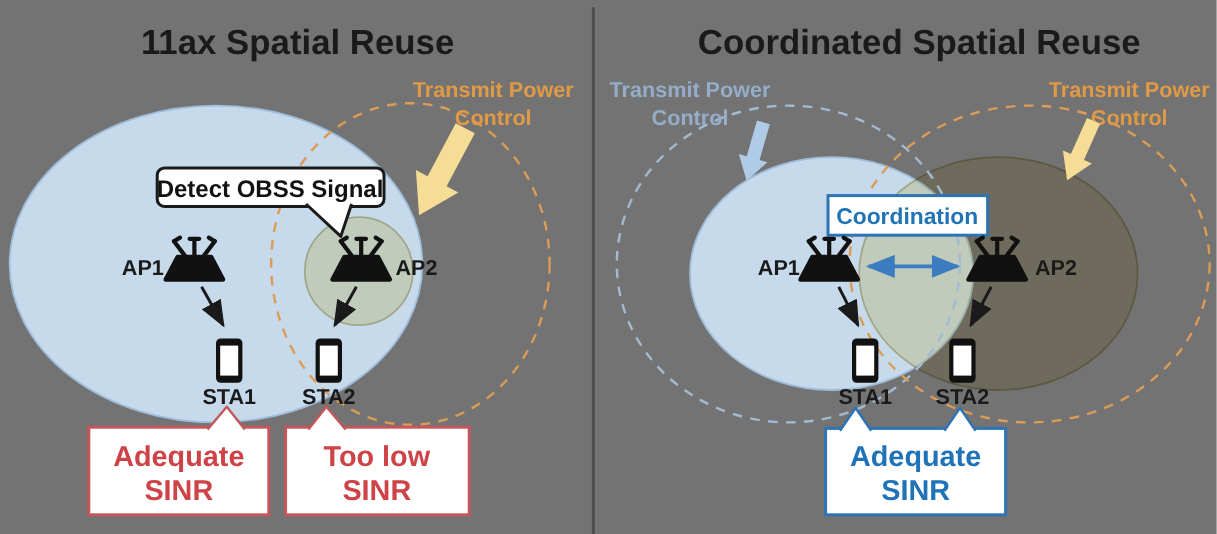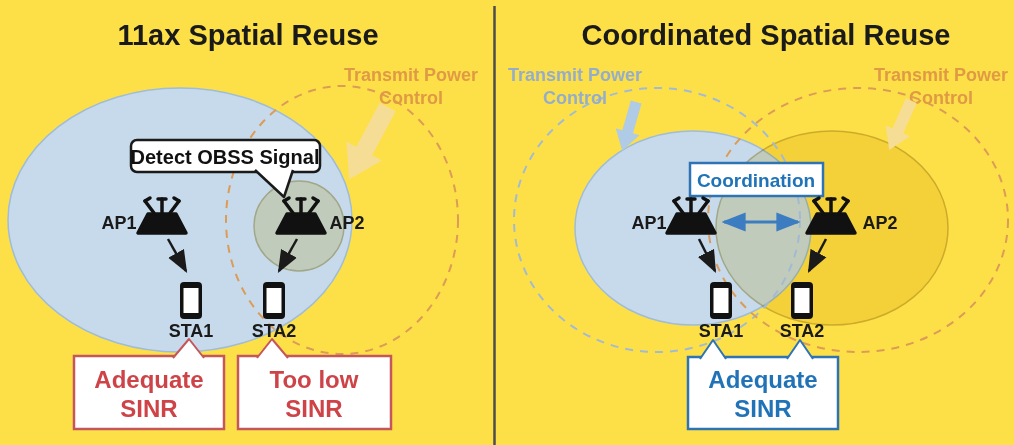--- a/index.html
+++ b/index.html
@@ -1,16 +1,16 @@
 <!DOCTYPE html>
 <html><head>
 <meta charset="utf-8">
 <style>
   html,body{margin:0;padding:0;background:#ffffff;}
-  #stage{position:relative;width:1014px;height:445px;background:#fde047;overflow:hidden;
+  #stage{position:relative;width:1014px;height:445px;background:#737373;overflow:hidden;
          font-family:"Liberation Sans",sans-serif;}
   svg text{font-family:"Liberation Sans",sans-serif;font-weight:bold;text-anchor:middle;}
   .t-title {font-size:29px;fill:#1a1a1a;}
   .t-tpc-o {font-size:18px;fill:#E09A45;}
   .t-tpc-b {font-size:18px;fill:#95ADC8;}
   .t-callout{font-size:20px;fill:#111111;}
   .t-node  {font-size:18px;fill:#1a1a1a;}
   .t-red   {font-size:24px;fill:#CE4347;}
   .t-bluebig{font-size:24px;fill:#2173B8;}
   .t-coord {font-size:19px;fill:#2173B8;}

